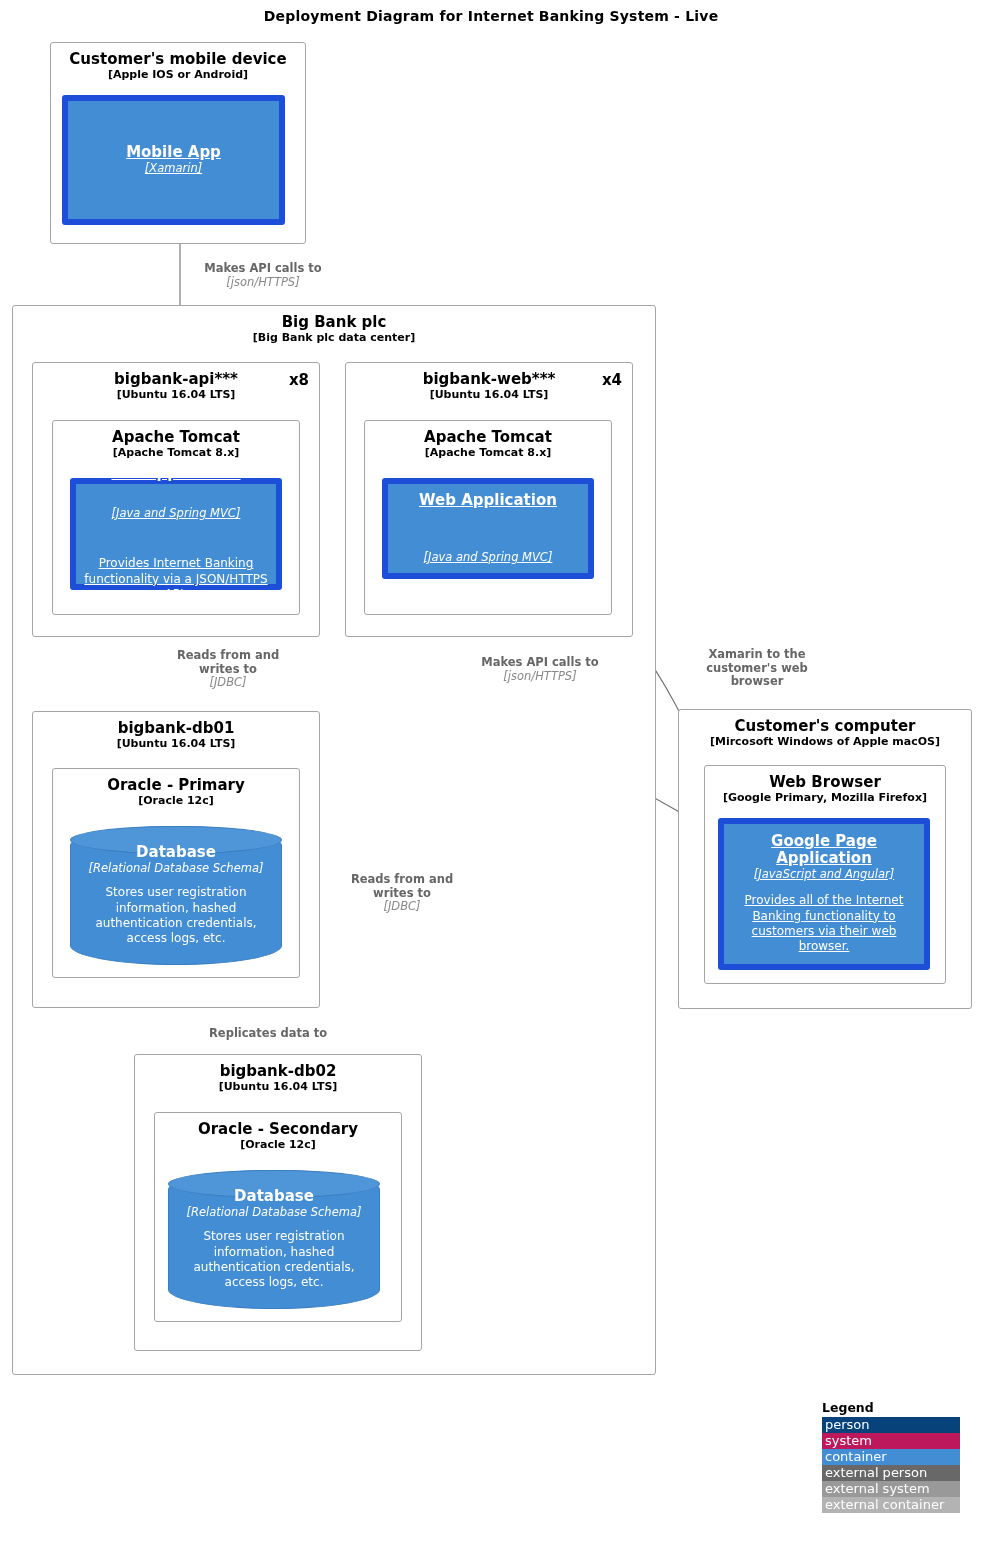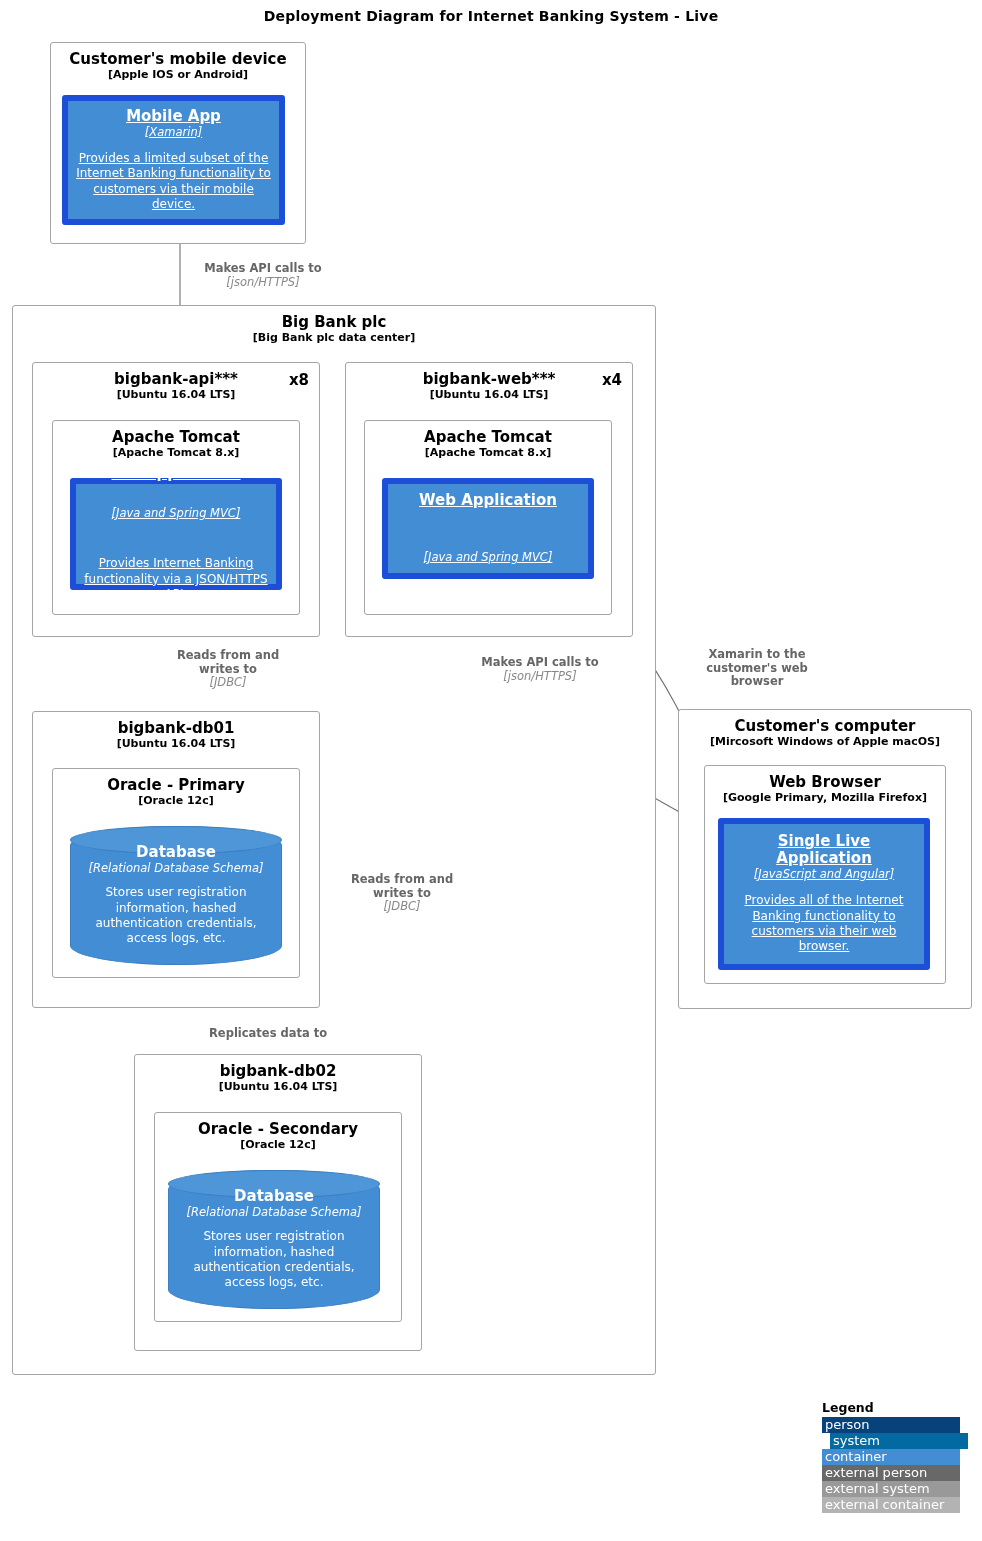--- a/index.html
+++ b/index.html
@@ -109,21 +109,20 @@
 
   <div class="node" style="left:50px;top:42px;width:256px;height:202px;">
     <div class="node-hdr">
       <div class="node-name">Customer's mobile device</div>
       <div class="node-tech">[Apple IOS or Android]</div>
     </div>
   </div>
   <div class="cbox" style="left:62px;top:95px;width:223px;height:130px;">
     <div class="c-name">Mobile App</div>
     <div class="c-tech">[Xamarin]</div>
-    <div class="c-desc">Provides a limited subset of the Internet Banking functionality to customers via their mobile device.</div>
   </div>
 
   <div class="rel" style="left:170px;top:262px;width:186px;">
     <div class="r-desc">Makes API calls to</div>
     <div class="r-tech">[json/HTTPS]</div>
   </div>
 
   <div class="node" style="left:12px;top:305px;width:644px;height:1070px;">
     <div class="node-hdr">
       <div class="node-name">Big Bank plc</div>
@@ -240,30 +239,30 @@
       <div class="node-tech">[Mircosoft Windows of Apple macOS]</div>
     </div>
   </div>
   <div class="node" style="left:704px;top:765px;width:242px;height:219px;">
     <div class="node-hdr">
       <div class="node-name">Web Browser</div>
       <div class="node-tech">[Google Primary, Mozilla Firefox]</div>
     </div>
   </div>
   <div class="cbox" style="left:718px;top:818px;width:212px;height:152px;">
-    <div class="c-name">Single Live Application</div>
+    <div class="c-name">Google Page Application</div>
     <div class="c-tech">[JavaScript and Angular]</div>
     <div class="c-desc">Provides all of the Internet Banking functionality to customers via their web browser.</div>
   </div>
 
   <div class="legend" style="left:822px;top:1400px;">
     <div class="legend-title">Legend</div>
     <div id="legend-rows">
         <div class="legend-row" style="background: rgb(8, 66, 123);">person</div>
-        <div class="legend-row" style="background: #0369a1; margin-left: 8px;">system</div>
+        <div class="legend-row" style="background: #be185d;">system</div>
         <div class="legend-row" style="background: rgb(67, 141, 213);">container</div>
         <div class="legend-row" style="background: rgb(104, 104, 104);">external person</div>
         <div class="legend-row" style="background: rgb(153, 153, 153);">external system</div>
         <div class="legend-row" style="background: rgb(179, 179, 179);">external container</div>
       </div>
   </div>
 
 </div>
 
 </body></html>

